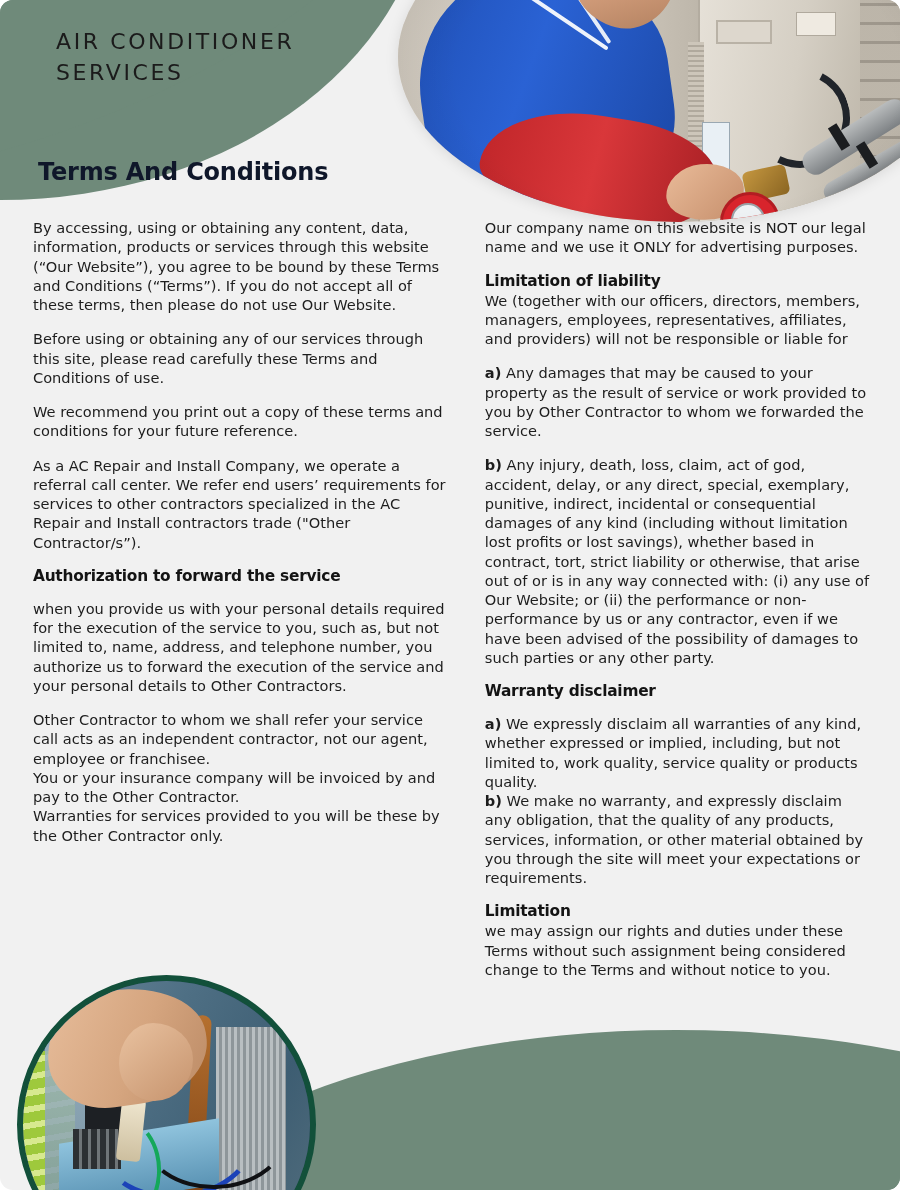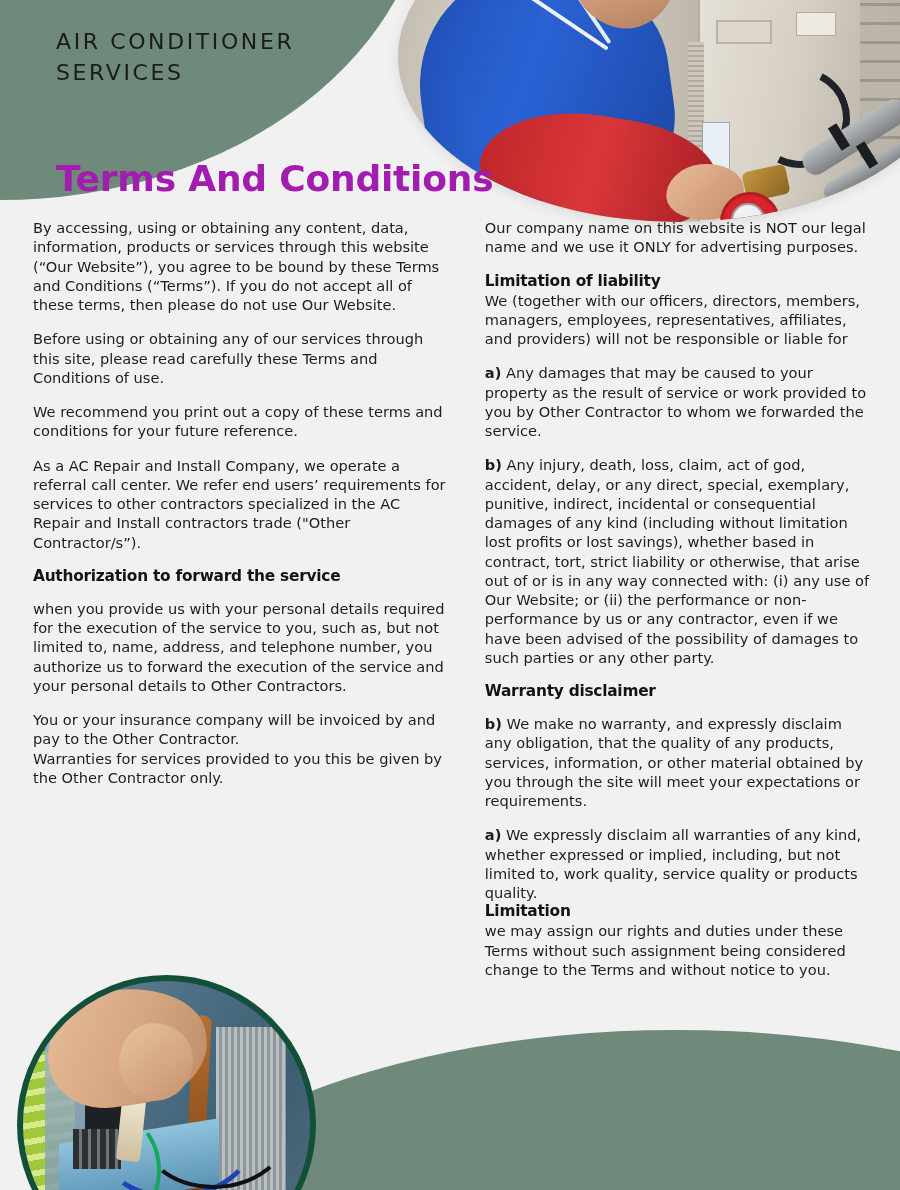--- a/index.html
+++ b/index.html
@@ -9,20 +9,21 @@
     background: #ffffff;
   }
   .page {
     position: relative;
     width: 900px;
     height: 1190px;
     background: #f1f1f1;
     overflow: hidden;
     font-family: "DejaVu Sans", "Liberation Sans", sans-serif;
     color: #231f20;
+    border-radius: 13px;
   }
 
   
   .top-green {
     position: absolute;
     left: -360px;
     top: -330px;
     width: 860px;
     height: 530px;
     background: #6f8a7a;
@@ -236,27 +237,27 @@
     z-index: 5;
     font-size: 22px;
     font-weight: 500;
     letter-spacing: 2.6px;
     line-height: 1.42;
     color: #1b1b1b;
     font-family: "DejaVu Sans", "Liberation Sans", sans-serif;
   }
   .doc-title {
     position: absolute;
-    left: 56px;
+    left: 38px;
     top: 158px;
     z-index: 5;
-    font-size: 36px;
+    font-size: 24px;
     font-weight: bold;
     letter-spacing: -0.2px;
-    color: #a21caf;
+    color: #0f172a;
     font-family: "DejaVu Sans", "Liberation Sans", sans-serif;
   }
 
   
   .columns {
     position: absolute;
     left: 0;
     top: 218px;
     width: 900px;
     z-index: 4;
@@ -459,33 +460,34 @@
 
   <div class="columns">
 
     <div class="col col-left">
       <p class="para">By accessing, using or obtaining any content, data, information, products or services through this website (“Our Website”), you agree to be bound by these Terms and Conditions (“Terms”). If you do not accept all of these terms, then please do not use Our Website.</p>
       <p class="para">Before using or obtaining any of our services through this site, please read carefully these Terms and Conditions of use.</p>
       <p class="para">We recommend you print out a copy of these terms and conditions for your future reference.</p>
       <p class="para">As a AC Repair and Install Company, we operate a referral call center. We refer end users’ requirements for services to other contractors specialized in the AC Repair and Install contractors trade ("Other Contractor/s”).</p>
       <h3 class="sec">Authorization to forward the service</h3>
       <p class="para">when you provide us with your personal details required for the execution of the service to you, such as, but not limited to, name, address, and telephone number, you authorize us to forward the execution of the service and your personal details to Other Contractors.</p>
+      <p class="para tight">Other Contractor to whom we shall refer your service call acts as an independent contractor, not our agent, employee or franchisee.</p>
       <p class="para tight">You or your insurance company will be invoiced by and pay to the Other Contractor.</p>
-      <p class="para">Warranties for services provided to you this be given by the Other Contractor only.</p>
+      <p class="para">Warranties for services provided to you will be these by the Other Contractor only.</p>
     </div>
 
     <div class="col col-right">
       <p class="para">Our company name on this website is NOT our legal name and we use it ONLY for advertising purposes.</p>
       <h3 class="sec attached">Limitation of liability</h3>
       <p class="para"><span>We (together with our officers, directors, members, managers, employees, representatives, affiliates, and providers) will not be responsible or liable for</span></p>
       <p class="para"><span class="lead">a)</span><span> Any damages that may be caused to your property as the result of service or work provided to you by Other Contractor to whom we forwarded the service.</span></p>
       <p class="para"><span class="lead">b)</span><span> Any injury, death, loss, claim, act of god, accident, delay, or any direct, special, exemplary, punitive, indirect, incidental or consequential damages of any kind (including without limitation lost profits or lost savings), whether based in contract, tort, strict liability or otherwise, that arise out of or is in any way connected with: (i) any use of Our Website; or (ii) the performance or non-performance by us or any contractor, even if we have been advised of the possibility of damages to such parties or any other party.</span></p>
       <h3 class="sec">Warranty disclaimer</h3>
+      <p class="para tight"><span class="lead">a)</span><span> We expressly disclaim all warranties of any kind, whether expressed or implied, including, but not limited to, work quality, service quality or products quality.</span></p>
       <p class="para"><span class="lead">b)</span><span> We make no warranty, and expressly disclaim any obligation, that the quality of any products, services, information, or other material obtained by you through the site will meet your expectations or requirements.</span></p>
-      <p class="para tight"><span class="lead">a)</span><span> We expressly disclaim all warranties of any kind, whether expressed or implied, including, but not limited to, work quality, service quality or products quality.</span></p>
       <h3 class="sec attached">Limitation</h3>
       <p class="para">we may assign our rights and duties under these Terms without such assignment being considered change to the Terms and without notice to you.</p>
     </div>
 
   </div>
 
   <div class="bottom-green"></div>
   <div class="bottom-green-fill"></div>
 
   <div class="circle-photo">

